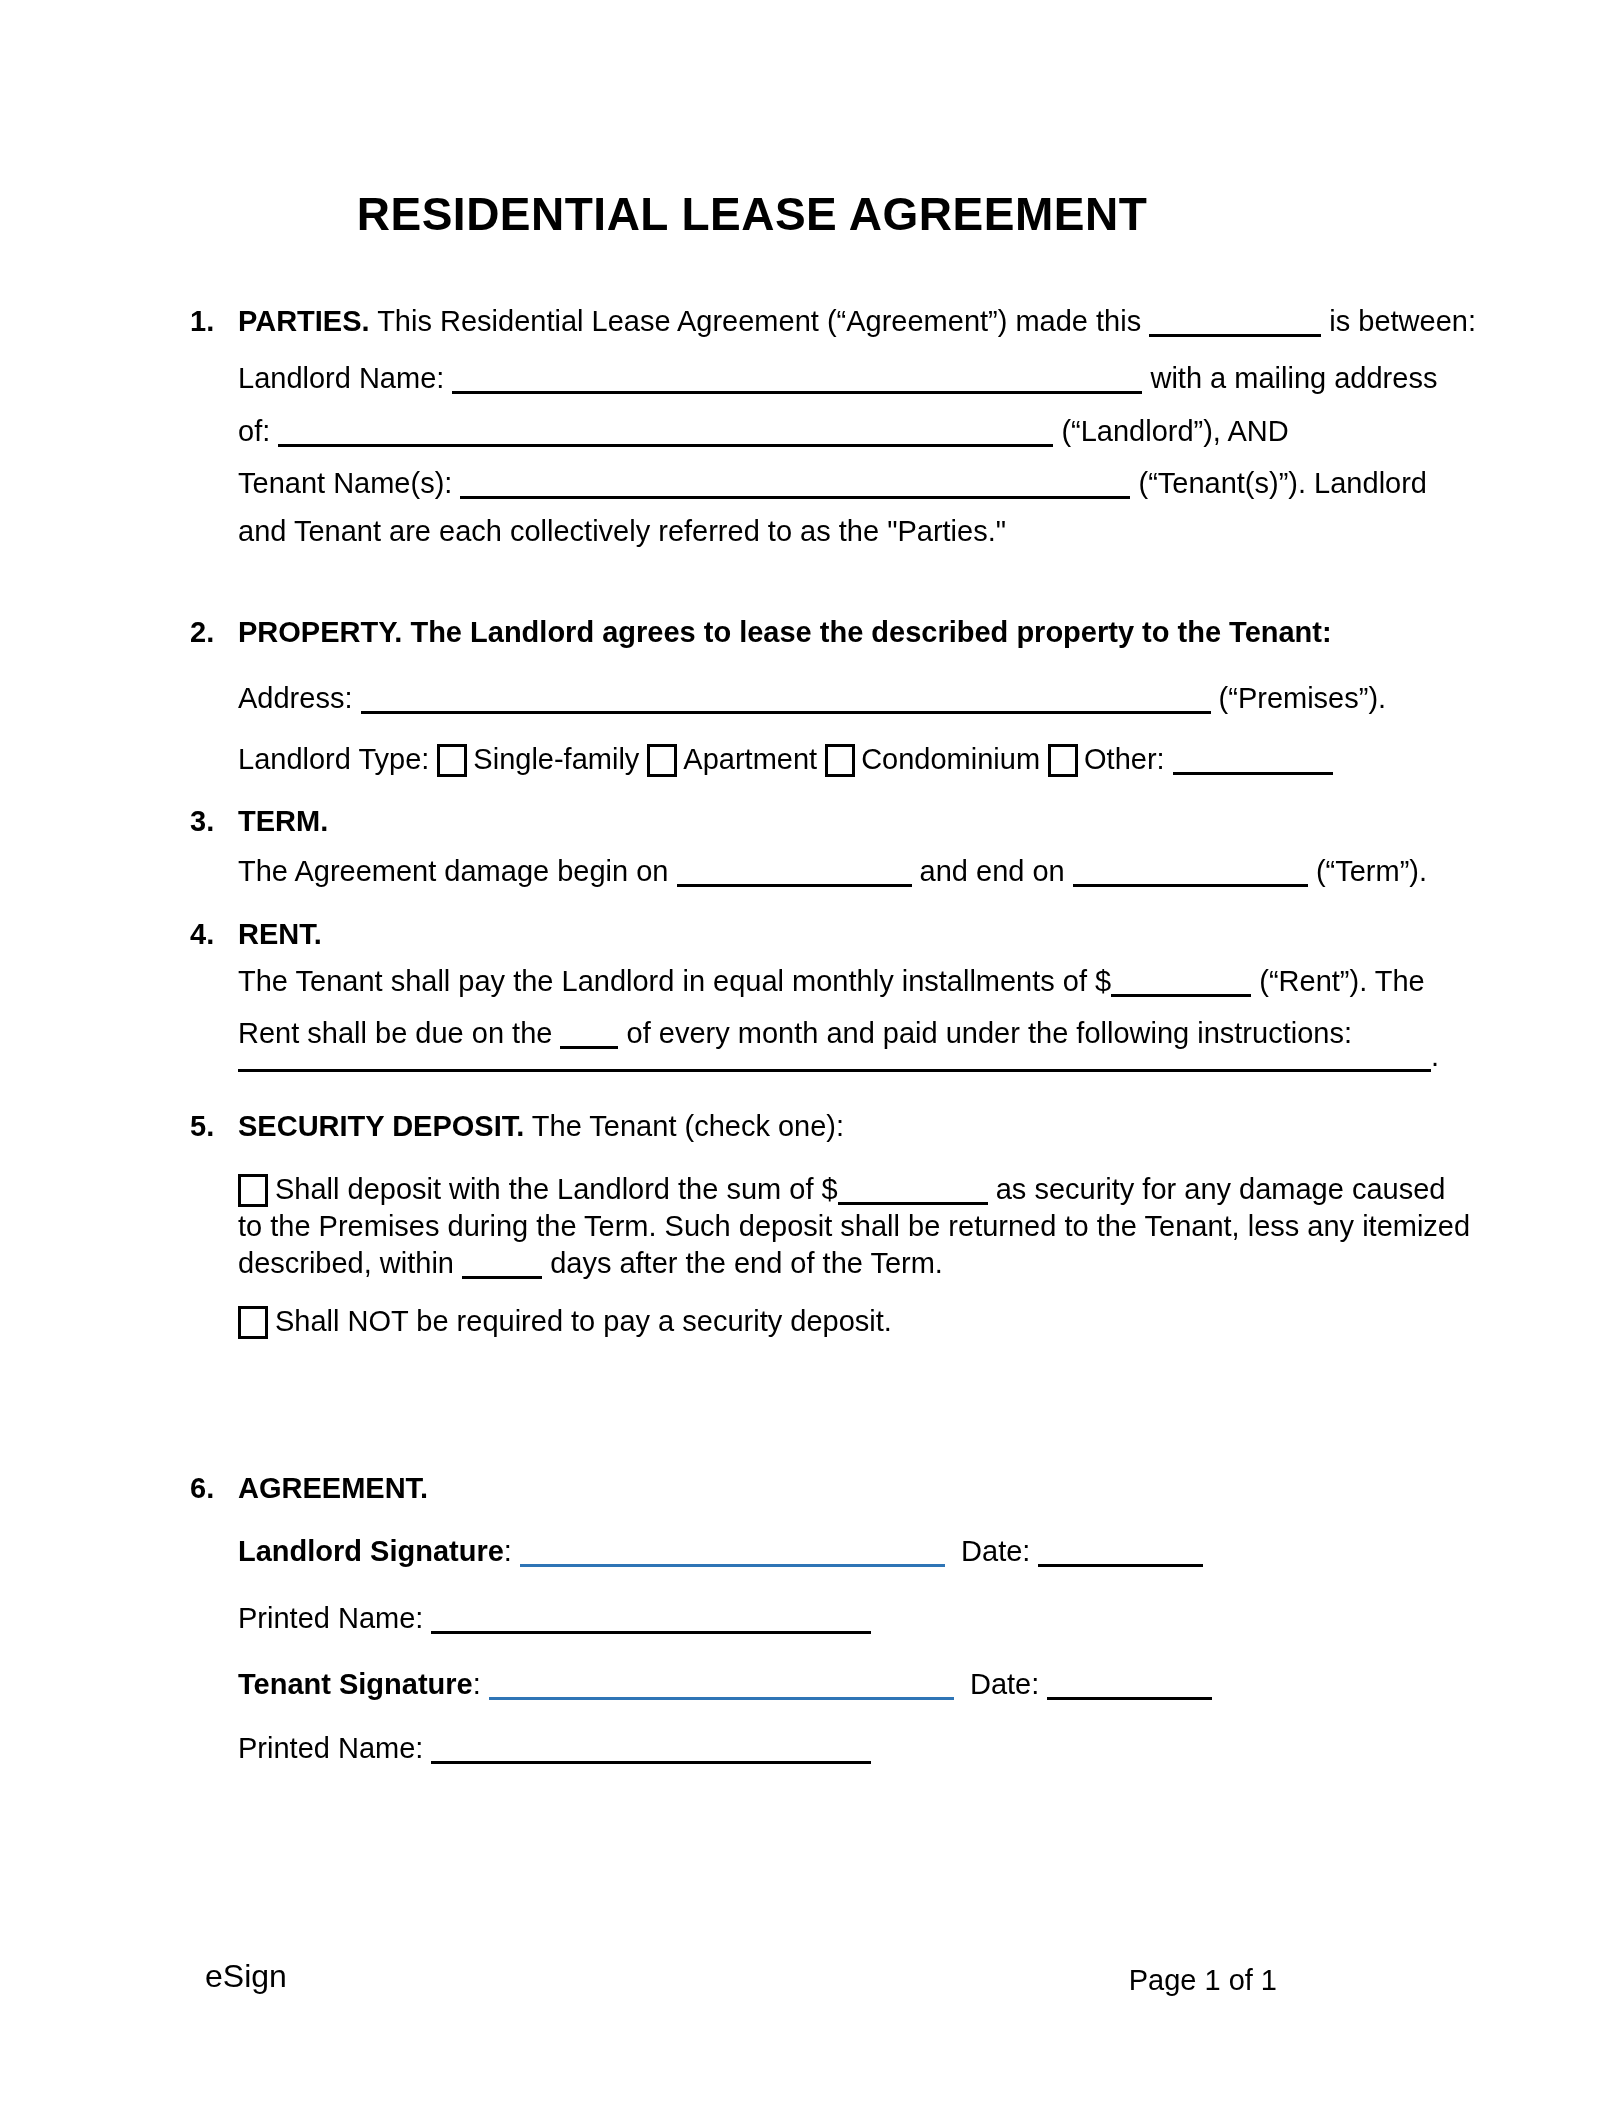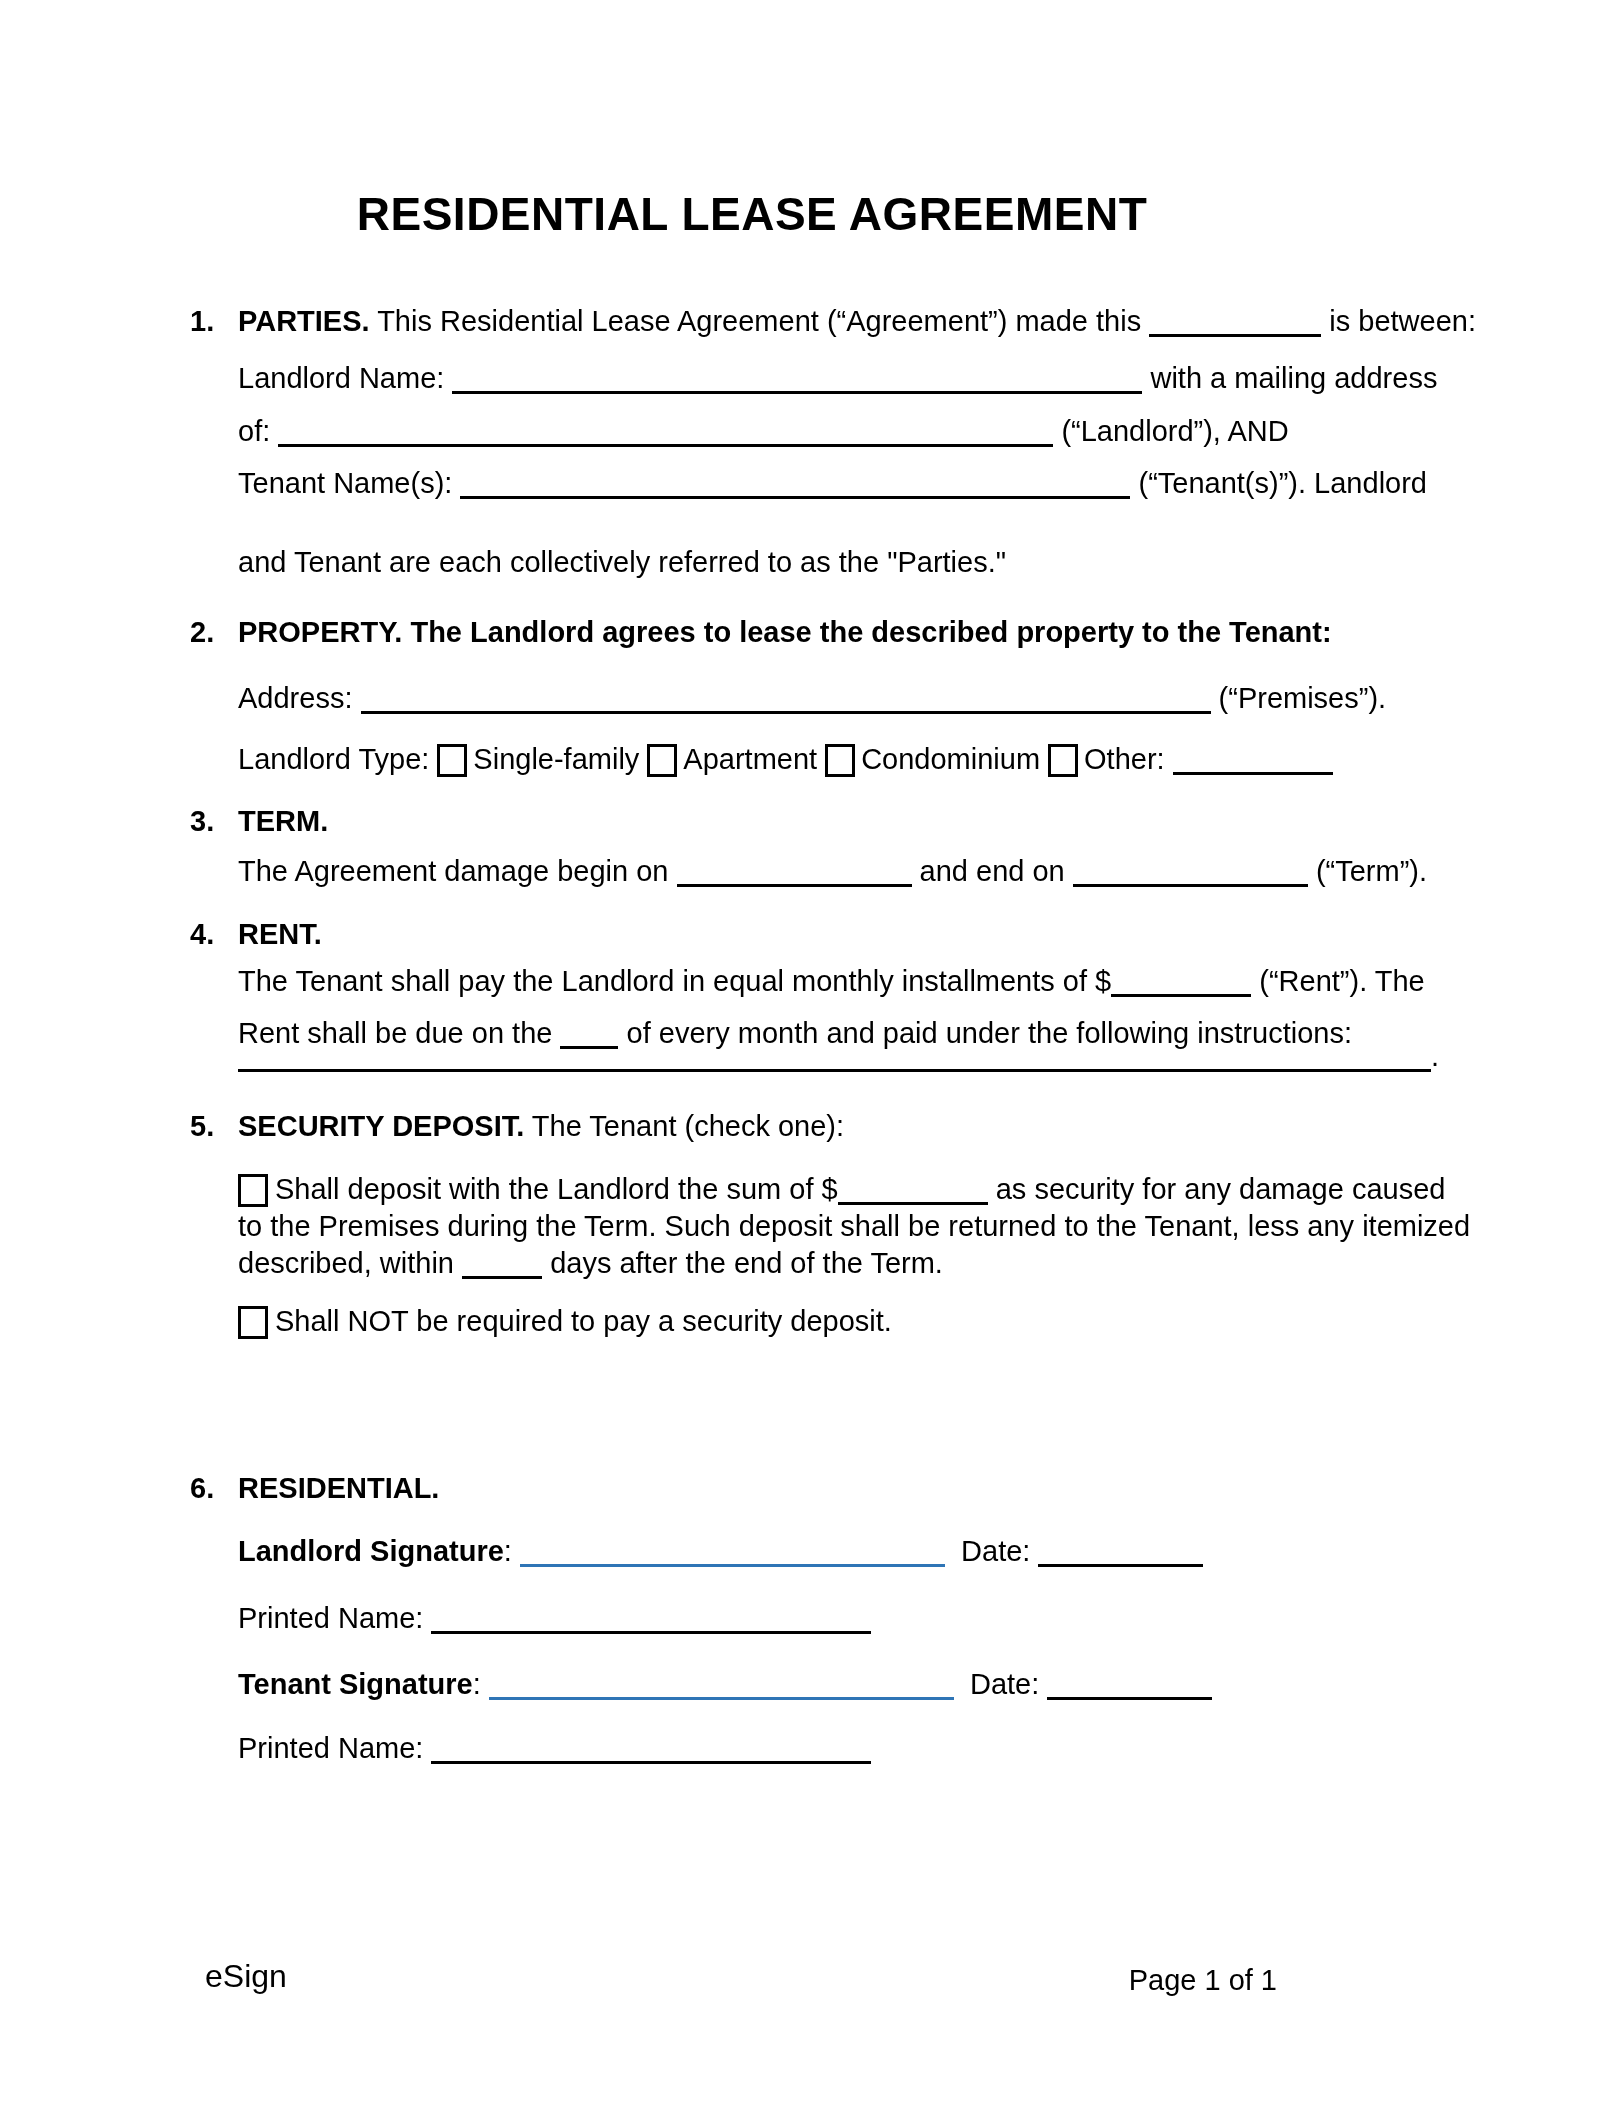--- a/index.html
+++ b/index.html
@@ -53,21 +53,21 @@
   <h1 class="page-title">RESIDENTIAL LEASE AGREEMENT</h1>
 
   <div class="ln" style="top:303px"><span class="num">1.</span><span class="b">PARTIES.</span> <span>This Residential Lease Agreement (“Agreement”) made this</span> <span class="blank" style="width:172px"></span> <span>is between:</span></div>
 
   <div class="ln indent" style="top:360px"><span>Landlord Name:</span> <span class="blank" style="width:690px"></span> <span>with a mailing address</span></div>
 
   <div class="ln indent" style="top:413px"><span>of:</span> <span class="blank" style="width:775px"></span> <span>(“Landlord”), AND</span></div>
 
   <div class="ln indent" style="top:465px"><span>Tenant Name(s):</span> <span class="blank" style="width:670px"></span> <span>(“Tenant(s)”). Landlord</span></div>
 
-  <div class="ln indent" style="top:544px"><span>and Tenant are each collectively referred to as the "Parties."</span></div>
+  <div class="ln indent" style="top:513px"><span>and Tenant are each collectively referred to as the "Parties."</span></div>
 
   <div class="ln" style="top:614px"><span class="num">2.</span><span class="b">PROPERTY.</span> <span class="b">The Landlord agrees to lease the described property to the Tenant:</span></div>
 
   <div class="ln indent" style="top:680px"><span>Address:</span> <span class="blank" style="width:850px"></span> <span>(“Premises”).</span></div>
 
   <div class="ln indent" style="top:741px"><span>Landlord Type:</span><span class="checkbox"></span><span>Single-family</span><span class="checkbox"></span><span>Apartment</span><span class="checkbox"></span><span>Condominium</span><span class="checkbox"></span><span>Other:</span> <span class="blank" style="width:160px"></span></div>
 
   <div class="ln" style="top:803px"><span class="num">3.</span><span class="b">TERM.</span></div>
 
   <div class="ln indent" style="top:853px"><span>The Agreement damage begin on</span> <span class="blank" style="width:235px"></span> <span>and end on</span> <span class="blank" style="width:235px"></span> <span>(“Term”).</span></div>
@@ -83,21 +83,21 @@
   <div class="ln" style="top:1108px"><span class="num">5.</span><span class="b">SECURITY DEPOSIT.</span> <span>The Tenant (check one):</span></div>
 
   <div class="ln indent" style="top:1171px"><span class="checkbox start"></span><span>Shall deposit with the Landlord the sum of $</span><span class="blank" style="width:150px"></span> <span>as security for any damage caused</span></div>
 
   <div class="ln indent" style="top:1208px"><span>to the Premises during the Term. Such deposit shall be returned to the Tenant, less any itemized</span></div>
 
   <div class="ln indent" style="top:1245px"><span>described, within</span> <span class="blank" style="width:80px"></span> <span>days after the end of the Term.</span></div>
 
   <div class="ln indent" style="top:1303px"><span class="checkbox start"></span><span>Shall NOT be required to pay a security deposit.</span></div>
 
-  <div class="ln" style="top:1470px"><span class="num">6.</span><span class="b">RESIDENTIAL.</span></div>
+  <div class="ln" style="top:1470px"><span class="num">6.</span><span class="b">AGREEMENT.</span></div>
 
   <div class="ln indent" style="top:1533px"><span class="b">Landlord Signature</span><span>:</span> <span class="blank sig" style="width:425px"></span>&nbsp; <span>Date:</span> <span class="blank" style="width:165px"></span></div>
 
   <div class="ln indent" style="top:1600px"><span>Printed Name:</span> <span class="blank" style="width:440px"></span></div>
 
   <div class="ln indent" style="top:1666px"><span class="b">Tenant Signature</span><span>:</span> <span class="blank sig" style="width:465px"></span>&nbsp; <span>Date:</span> <span class="blank" style="width:165px"></span></div>
 
   <div class="ln indent" style="top:1730px"><span>Printed Name:</span> <span class="blank" style="width:440px"></span></div>
 
   <div class="footer-brand">eSign</div>

